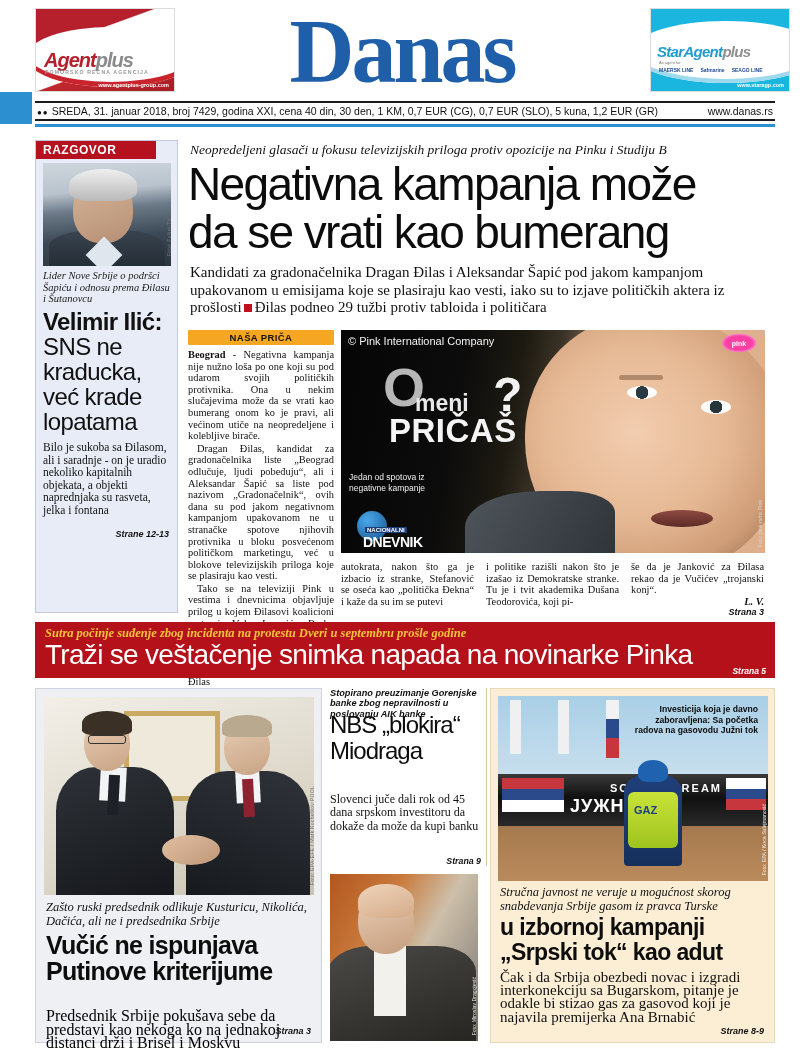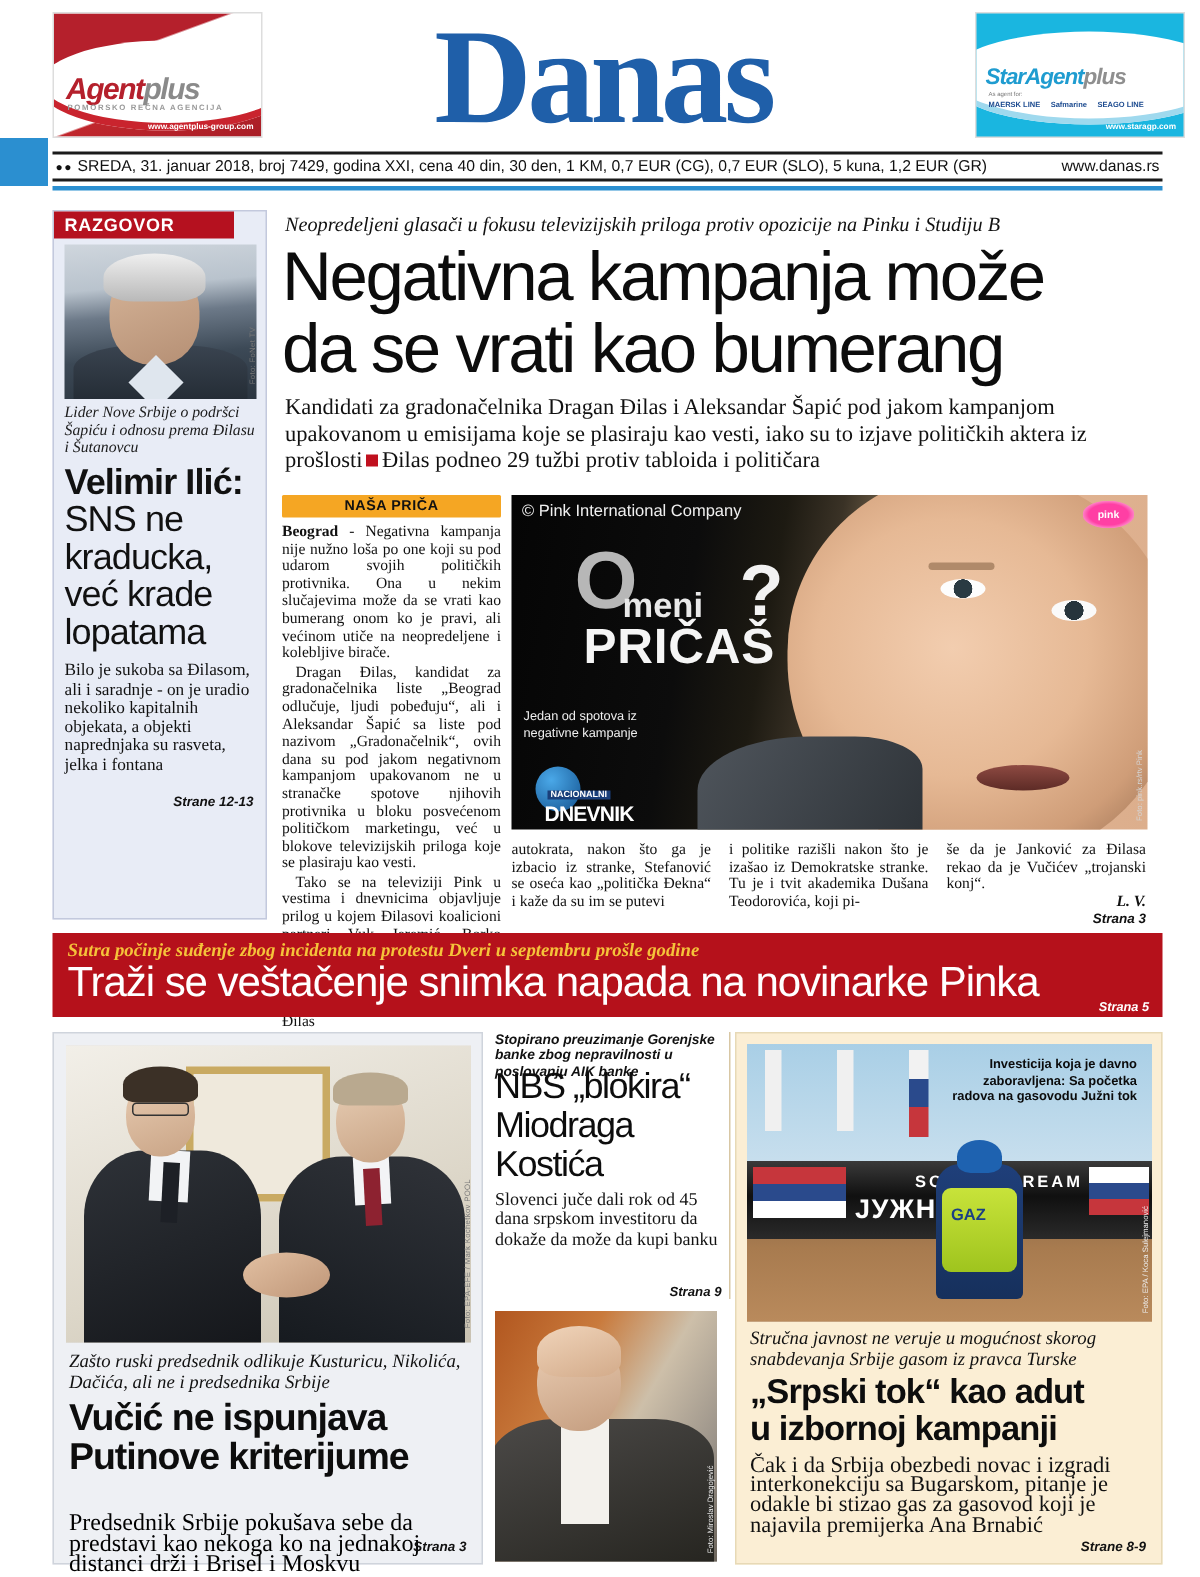--- a/index.html
+++ b/index.html
@@ -590,21 +590,20 @@
       </div>
       <div class="bl-lead">Predsednik Srbije pokušava sebe da predstavi kao nekoga ko na jednakoj distanci drži i Brisel i Moskvu</div>
       <div class="bl-page">Strana 3</div>
     </div>
 
     <div class="bm">
       <div class="bm-kicker">Stopirano preuzimanje Gorenjske banke zbog nepravilnosti u poslovanju AIK banke</div>
       <div class="bm-head">
         <div>NBS „blokira“</div>
         <div>Miodraga</div>
-        <div>Kostića</div>
       </div>
       <div class="bm-lead">Slovenci juče dali rok od 45 dana srpskom investitoru da dokaže da može da kupi banku</div>
       <div class="bm-page">Strana 9</div>
       <div class="bm-photo">
         <div class="bg"></div>
         <div class="suit"></div>
         <div class="shirt"></div>
         <div class="head"></div>
         <div class="bald"></div>
         <div class="bm-credit">Foto: Miroslav Dragojević</div>
@@ -626,20 +625,20 @@
         <div class="juzni">ЈУЖНИ ТОК</div>
         <div class="worker-b"></div>
         <div class="worker-h"></div>
         <div class="worker-v"></div>
         <div class="worker-gz">GAZ</div>
         <div class="br-overlay">Investicija koja je davno zaboravljena: Sa početka radova na gasovodu Južni tok</div>
         <div class="br-credit">Foto: EPA / Koca Sulejmanović</div>
       </div>
       <div class="br-kicker">Stručna javnost ne veruje u mogućnost skorog snabdevanja Srbije gasom iz pravca Turske</div>
       <div class="br-head">
+        <div>u izbornoj kampanji</div>
         <div>„Srpski tok“ kao adut</div>
-        <div>u izbornoj kampanji</div>
       </div>
       <div class="br-lead">Čak i da Srbija obezbedi novac i izgradi interkonekciju sa Bugarskom, pitanje je odakle bi stizao gas za gasovod koji je najavila premijerka Ana Brnabić</div>
       <div class="br-page">Strane 8-9</div>
     </div>
   </div>
 </div>
 
 </body></html>

